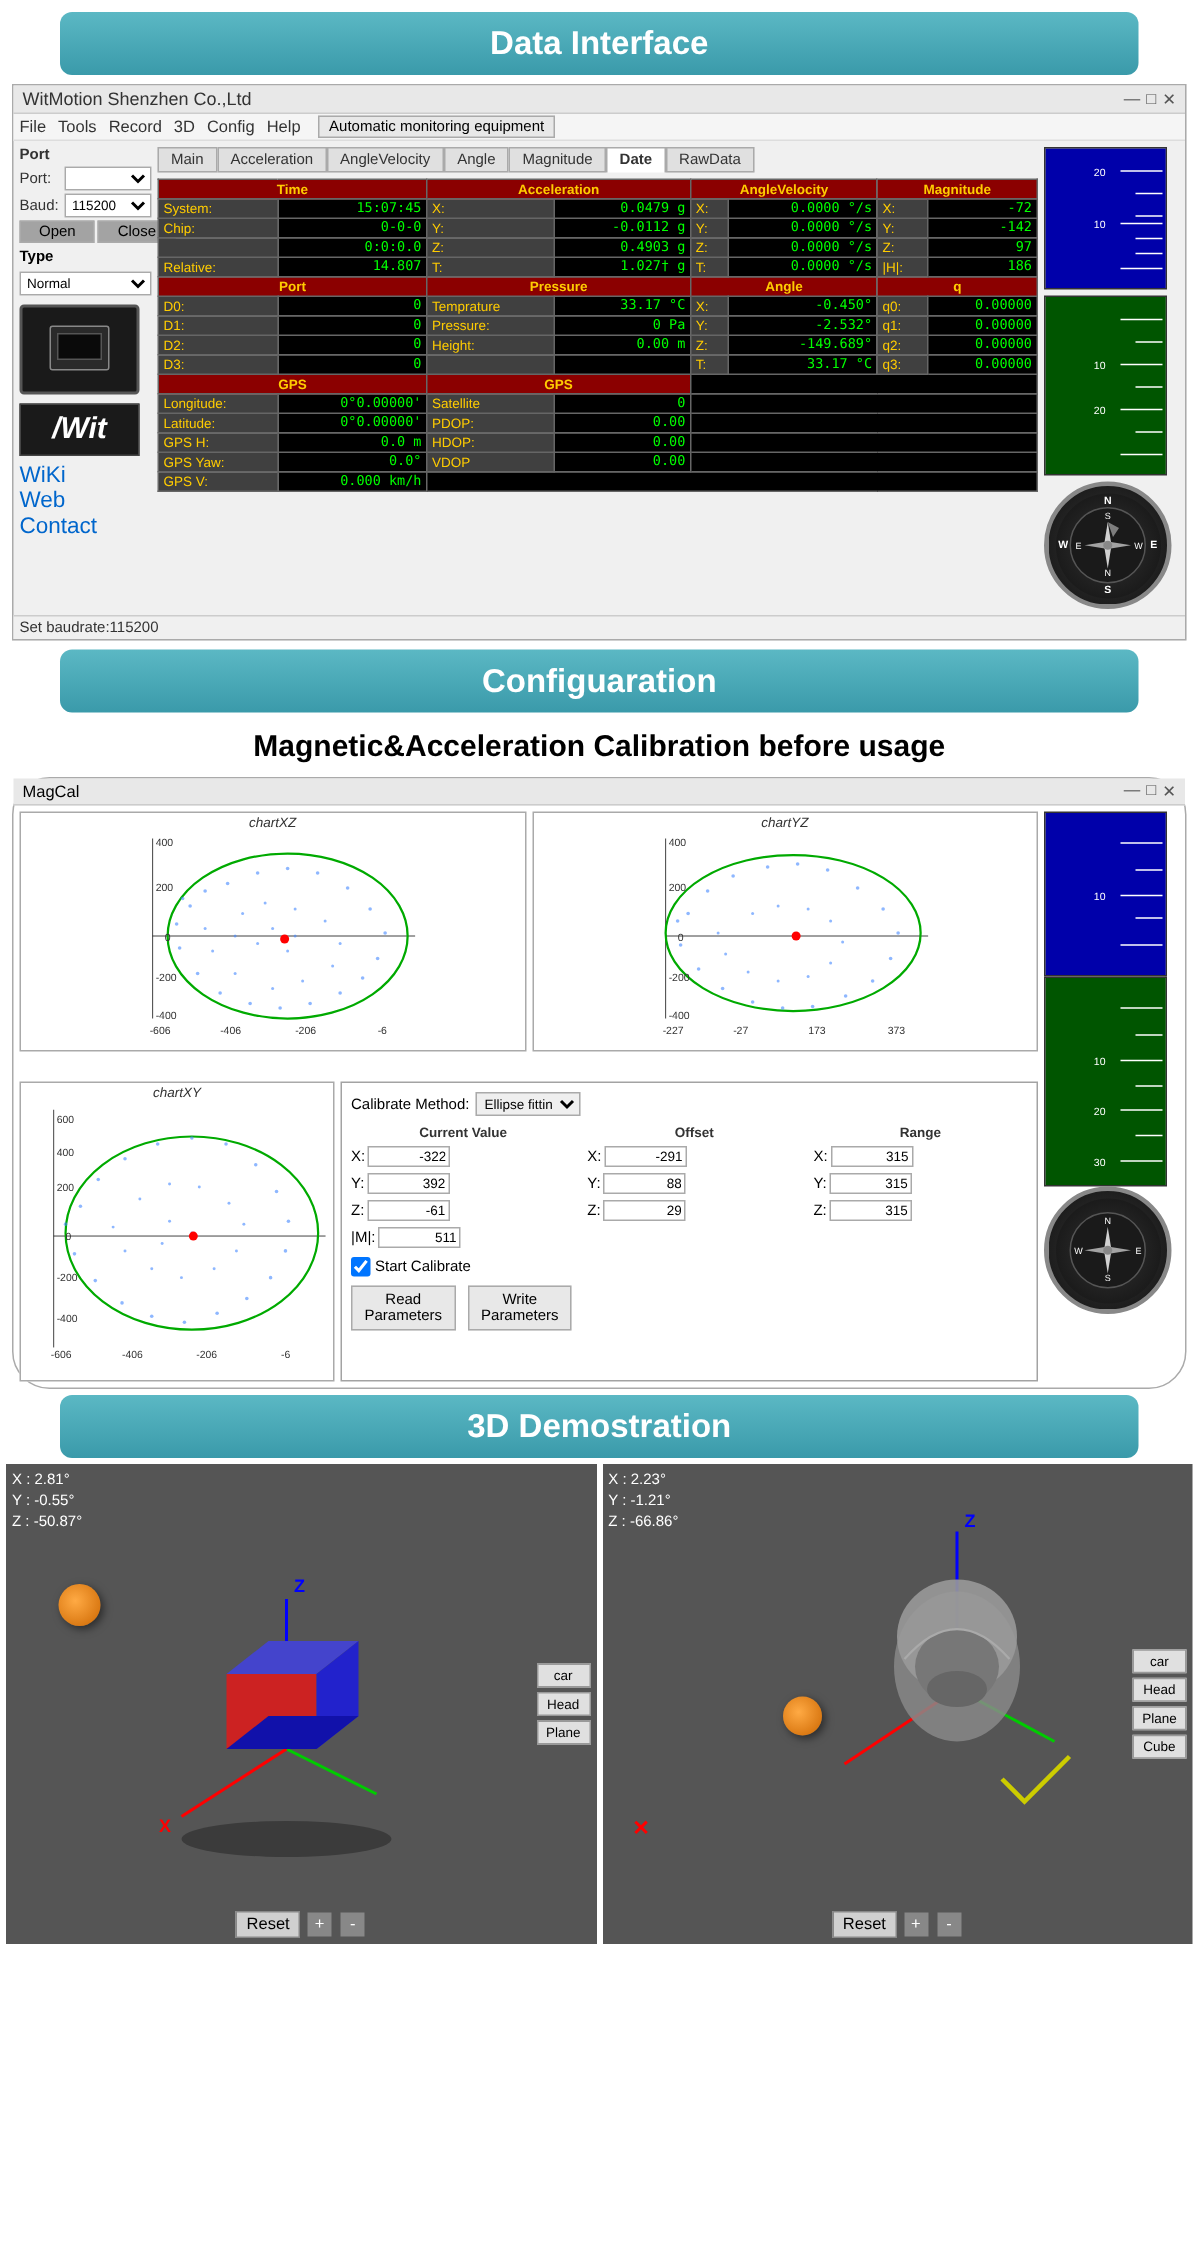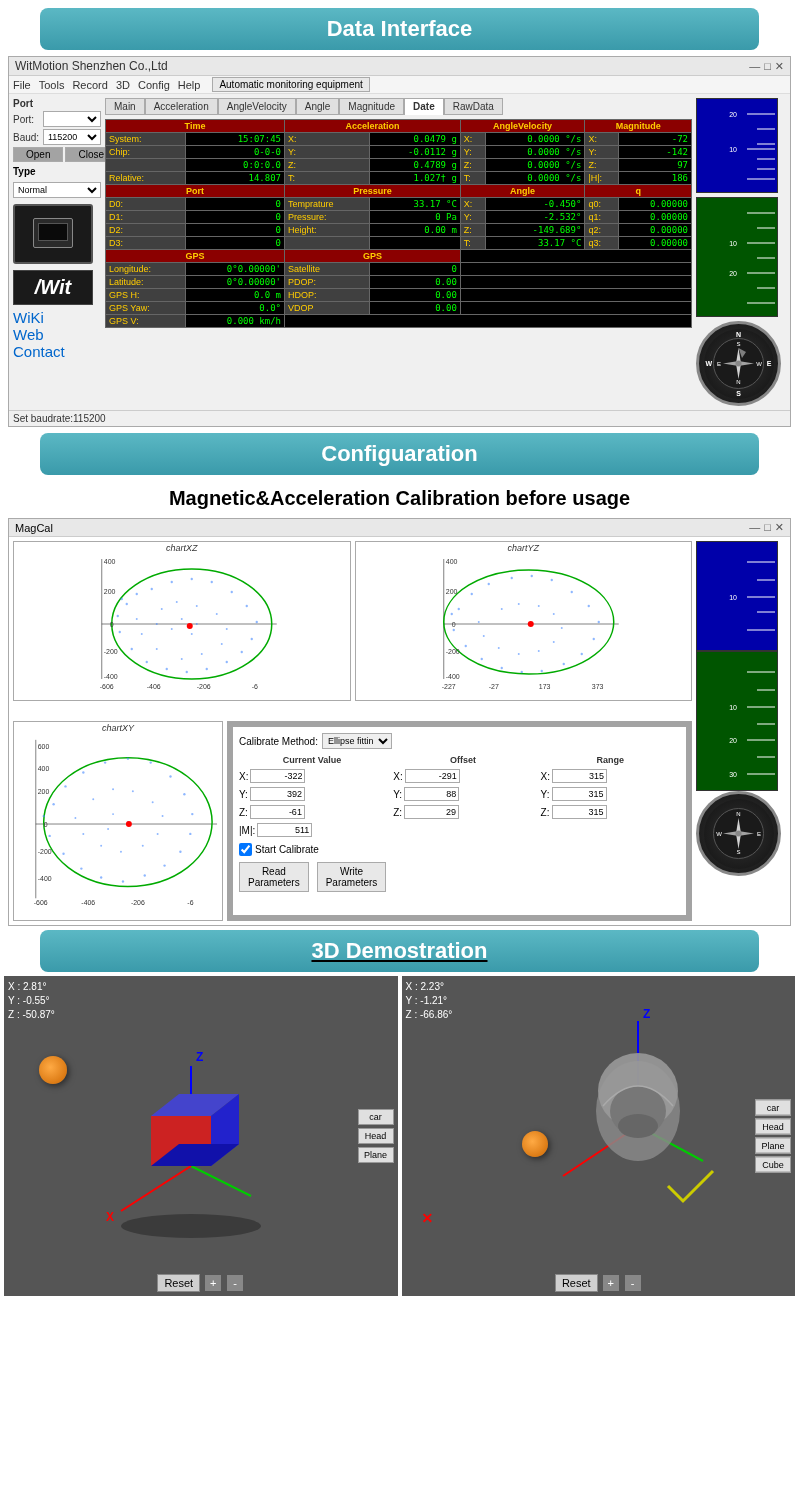--- a/index.html
+++ b/index.html
@@ -239,42 +239,42 @@
       border: 1px solid #aaa;
       width: 210px;
       height: 200px;
       background: white;
       position: relative;
       overflow: hidden;
       flex-shrink: 0;
     }
     .calibrate-panel {
       flex: 1;
-      border: 6px solid #a3a3a3;
+      border: 1px solid #a3a3a3;
       padding: 6px;
       font-size: 10px;
     }
     .calib-method-row { display: flex; align-items: center; gap: 4px; margin-bottom: 6px; }
     .calib-method-row label { font-size: 10px; }
     .calib-select { border: 1px solid #aaa; font-size: 9px; padding: 1px; }
     .calib-values-grid { display: grid; grid-template-columns: auto auto auto; gap: 4px 8px; margin-bottom: 6px; }
     .calib-col-header { font-size: 9px; color: #333; text-align: center; font-weight: bold; }
     .calib-input { width: 55px; border: 1px solid #aaa; font-size: 9px; padding: 1px 2px; text-align: right; background: white; }
     .calib-checkbox-row { display: flex; align-items: center; gap: 3px; margin-bottom: 6px; font-size: 10px; }
     .calib-btn-row { display: flex; gap: 8px; }
     .calib-btn { border: 1px solid #aaa; background: #e8e8e8; font-size: 10px; padding: 3px 8px; cursor: pointer; text-align: center; }
 
     
     .calib-right-panel {
       width: 90px;
       flex-shrink: 0;
     }
 
     
-    .demo-3d-section { margin-top: 4px; text-decoration: underline; }
+    .demo-3d-section { margin-top: 4px; }
     .demo-3d-title {
       background: linear-gradient(to bottom, #5bb8c4, #3a9aaa);
       color: white;
       text-align: center;
       font-size: 22px;
       font-weight: bold;
       padding: 8px 0;
       border-radius: 8px;
       margin: 0 40px;
     }
@@ -477,21 +477,21 @@
             <td class="label-cell">Y:</td>
             <td class="data-cell">0.0000 °/s</td>
             <td class="label-cell">Y:</td>
             <td class="data-cell">-142</td>
           </tr>
 
           <tr>
             <td class="label-cell"></td>
             <td class="data-cell">0:0:0.0</td>
             <td class="label-cell">Z:</td>
-            <td class="data-cell">0.4789 g</td>
+            <td class="data-cell">0.4903 g</td>
             <td class="label-cell">Z:</td>
             <td class="data-cell">0.0000 °/s</td>
             <td class="label-cell">Z:</td>
             <td class="data-cell">97</td>
           </tr>
 
           <tr>
             <td class="label-cell">Relative:</td>
             <td class="data-cell">14.807</td>
             <td class="label-cell">T:</td>
@@ -664,21 +664,21 @@
 
 <div class="config-section">
   <div class="section-header">Configuaration</div>
 </div>
 
 <div class="calibration-section">
   <div class="calibration-title">Magnetic&amp;Acceleration Calibration before usage</div>
 
   <div style="display:flex;margin:4px 8px;">
 
-    <div class="magcal-window" style="flex:1;margin:0;">
+    <div class="magcal-window" style="flex:1;margin:0;border-radius:25px;">
       <div class="magcal-titlebar">
         <span class="title">MagCal</span>
         <div class="window-controls">
           <span>—</span>
           <span>□</span>
           <span>✕</span>
         </div>
       </div>
 
       <div class="magcal-body">

